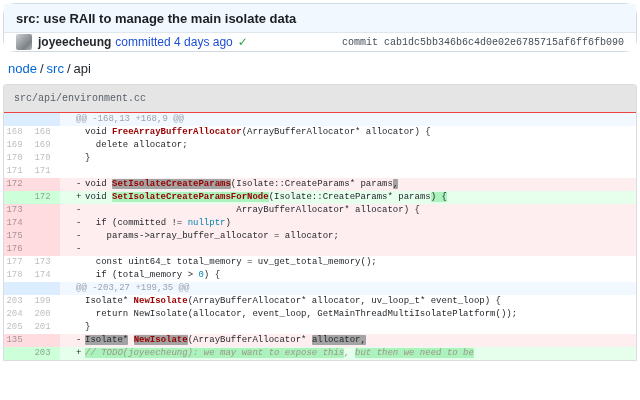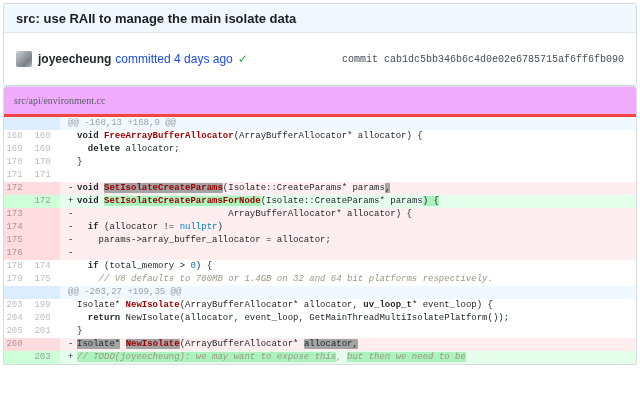--- a/index.html
+++ b/index.html
@@ -1,54 +1,54 @@
 <!DOCTYPE html>
 <html><head>
 <meta charset="utf-8">
 <style>
   * { box-sizing: border-box; margin: 0; padding: 0; }
   html, body { width: 640px; height: 400px; overflow: hidden; background: #fff; }
   body { font-family: "Liberation Sans", "DejaVu Sans", sans-serif; color: #24292e; }
   .page { padding: 3px; }
 
   
-  .commit-box { border: 1px solid #d1d9e0; border-radius: 3px; }
+  .commit-box { border: 1px solid #d1d9e0; border-radius: 12px; }
   .commit-title { background: #f1f8ff; padding: 7px 12px 6px 12px; font-size: 13px; font-weight: bold; color: #1b1f23; border-radius: 3px 3px 0 0; }
-  .commit-meta { display: flex; align-items: center; background: #fff; border-top: 1px solid #dfe6ec; padding: 18px 12px; font-size: 12px; border-radius: 0 0 3px 3px; }
+  .commit-meta { display: flex; align-items: center; background: #fff; border-top: 1px solid #dfe6ec; padding: 1px 12px; font-size: 12px; border-radius: 0 0 3px 3px; }
   .avatar { width: 16px; height: 16px; border-radius: 2px; margin-right: 6px; flex: 0 0 auto;
             background: linear-gradient(135deg,#cfd2d6 0%,#9ea3a8 40%,#7c8187 70%,#b4b8bc 100%); }
   .author { font-weight: bold; color: #24292e; text-decoration: none; margin-right: 4px; }
   .action { color: #1d4ed8; }
   .check { color: #28a745; font-weight: bold; margin-left: 5px; font-size: 12px; }
   .hash-wrap { margin-left: auto; font-family: "Liberation Mono", "DejaVu Sans Mono", monospace; font-size: 10px; color: #444d56; }
 
   
   .breadcrumb { padding: 9px 5px 8px 5px; font-size: 13px; }
   .breadcrumb a { color: #0366d6; text-decoration: none; }
   .breadcrumb .sep { color: #24292e; padding: 0 3px; }
   .breadcrumb .final { color: #24292e; }
 
   
   .file-box { border: 1px solid #d8dce0; border-radius: 3px 3px 0 0; }
-  .file-header { background: #f0abfc; border-bottom: 3px solid #ef4444; padding: 8px 10px; font-family: Liberation Serif, serif; font-size: 10px; color: #586069; border-radius: 3px 3px 0 0; }
+  .file-header { background: #e5e5e5; border-bottom: 1px solid #ef4444; padding: 8px 10px; font-family: Liberation Mono, monospace; font-size: 10px; color: #586069; border-radius: 3px 3px 0 0; }
 
   table.diff { width: 100%; border-collapse: collapse; table-layout: auto; }
   table.diff td { font-family: "Liberation Mono", "DejaVu Sans Mono", monospace; font-size: 9px; line-height: 13px; height: 13px; vertical-align: top; }
   td.num { width: 28px; min-width: 28px; text-align: center; padding-right: 7px; color: rgba(27,31,35,.3); cursor: pointer; user-select: none; }
-  td.code { white-space: pre; padding-left: 8px; color: #24292e; }
+  td.code { white-space: pre; padding-left: 16px; color: #24292e; }
   .sign { display: inline-block; width: 9px; }
 
   .r-hunk td.num { background: #dbedff; }
   .r-hunk td.code { background: #f1f8ff; color: #9aa3b0; }
   .r-del td.num { background: #ffdce0; color: rgba(27,31,35,.4); }
   .r-del td.code { background: #ffeef0; }
   .r-add td.num { background: #cdffd8; color: rgba(27,31,35,.4); }
   .r-add td.code { background: #e6ffed; }
 
-  .tk { font-weight: bold; }
+  .tk { font-weight: normal; }
   .tf { font-weight: bold; color: #990000; }
   .tv { color: #0086b3; }
   .tc { color: #999988; font-style: italic; }
   .r-del .hl { background: #a3a3a3; border-radius: 1px; }
   .r-add .hl { background: #acf2bd; border-radius: 1px; }
 </style>
 </head>
 <body>
 
 <div class="page">
@@ -57,20 +57,21 @@
     <div class="commit-title">src: use RAII to manage the main isolate data</div>
     <div class="commit-meta">
       <span class="avatar"></span>
       <a class="author" href="#">joyeecheung</a>
       <span class="action">committed 4 days ago</span>
       <span class="check">✓</span>
       <span class="hash-wrap"><span>commit</span> <span>cab1dc5bb346b6c4d0e02e6785715af6ff6fb090</span></span>
     </div>
   </div>
 
+  <div class="breadcrumb"><a href="#">node</a><span class="sep">/</span><a href="#">src</a><span class="sep">/</span><span class="final">api</span></div>
 
   <div class="file-box">
     <div class="file-header">src/api/environment.cc</div>
     <table class="diff">
       <tbody>
           <tr class="r-hunk">
             <td class="num"></td>
             <td class="num"></td>
             <td class="code">@@ -168,13 +168,9 @@</td>
           </tr>
@@ -105,41 +106,41 @@
             <td class="code"><span class="sign">+</span><span class="tk">void</span><span> </span><span class="tf hl">SetIsolateCreateParamsForNode</span><span>(Isolate::CreateParams* params</span><span class="hl">) {</span></td>
           </tr>
           <tr class="r-del">
             <td class="num">173</td>
             <td class="num"></td>
             <td class="code"><span class="sign">-</span><span>                            ArrayBufferAllocator* allocator) {</span></td>
           </tr>
           <tr class="r-del">
             <td class="num">174</td>
             <td class="num"></td>
-            <td class="code"><span class="sign">-</span><span>  </span><span class="tk">if</span><span> (allocator != </span><span class="tv">nullptr</span><span>)</span></td>
+            <td class="code"><span class="sign">-</span><span>  </span><span class="tk">if</span><span> (committed != </span><span class="tv">nullptr</span><span>)</span></td>
           </tr>
           <tr class="r-del">
             <td class="num">175</td>
             <td class="num"></td>
             <td class="code"><span class="sign">-</span><span>    params-&gt;array_buffer_allocator = allocator;</span></td>
           </tr>
           <tr class="r-del">
             <td class="num">176</td>
             <td class="num"></td>
             <td class="code"><span class="sign">-</span></td>
           </tr>
           <tr class="r-context">
+            <td class="num">177</td>
+            <td class="num">173</td>
+            <td class="code"><span class="sign"> </span><span>  </span><span class="tk">const</span><span> </span><span class="tk">uint64_t</span><span> total_memory = uv_get_total_memory();</span></td>
+          </tr>
+          <tr class="r-context">
             <td class="num">178</td>
             <td class="num">174</td>
             <td class="code"><span class="sign"> </span><span>  </span><span class="tk">if</span><span> (total_memory &gt; </span><span class="tv">0</span><span>) {</span></td>
-          </tr>
-          <tr class="r-context">
-            <td class="num">179</td>
-            <td class="num">175</td>
-            <td class="code"><span class="sign"> </span><span>    </span><span class="tc">// V8 defaults to 700MB or 1.4GB on 32 and 64 bit platforms respectively.</span></td>
           </tr>
           <tr class="r-hunk">
             <td class="num"></td>
             <td class="num"></td>
             <td class="code">@@ -203,27 +199,35 @@</td>
           </tr>
           <tr class="r-context">
             <td class="num">203</td>
             <td class="num">199</td>
             <td class="code"><span class="sign"> </span><span>Isolate* </span><span class="tf">NewIsolate</span><span>(ArrayBufferAllocator* allocator, </span><span class="tk">uv_loop_t</span><span>* event_loop) {</span></td>
@@ -148,21 +149,21 @@
             <td class="num">204</td>
             <td class="num">200</td>
             <td class="code"><span class="sign"> </span><span>  </span><span class="tk">return</span><span> NewIsolate(allocator, event_loop, GetMainThreadMultiIsolatePlatform());</span></td>
           </tr>
           <tr class="r-context">
             <td class="num">205</td>
             <td class="num">201</td>
             <td class="code"><span class="sign"> </span><span>}</span></td>
           </tr>
           <tr class="r-del">
-            <td class="num">260</td>
+            <td class="num">135</td>
             <td class="num"></td>
             <td class="code"><span class="sign">-</span><span class="hl">Isolate*</span><span> </span><span class="tf hl">NewIsolate</span><span>(ArrayBufferAllocator* </span><span class="hl">allocator,</span></td>
           </tr>
           <tr class="r-add">
             <td class="num"></td>
             <td class="num">203</td>
             <td class="code"><span class="sign">+</span><span class="tc hl">// TODO(joyeecheung): we may want to expose this</span><span class="tc">, </span><span class="tc hl">but then we need to be</span></td>
           </tr>
         </tbody>
     </table>

